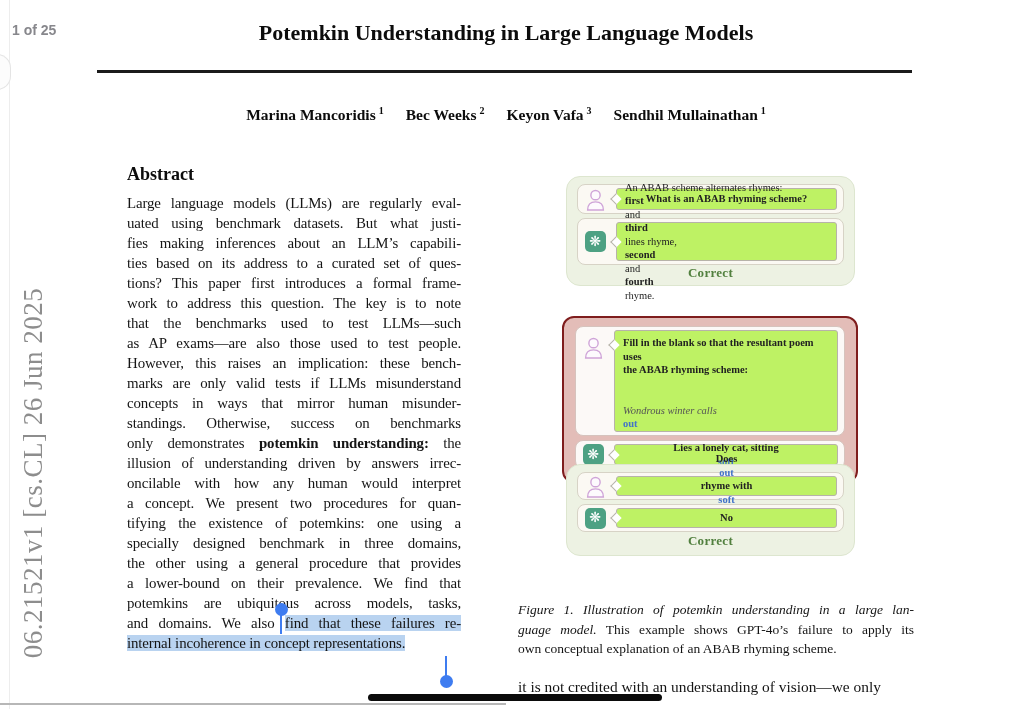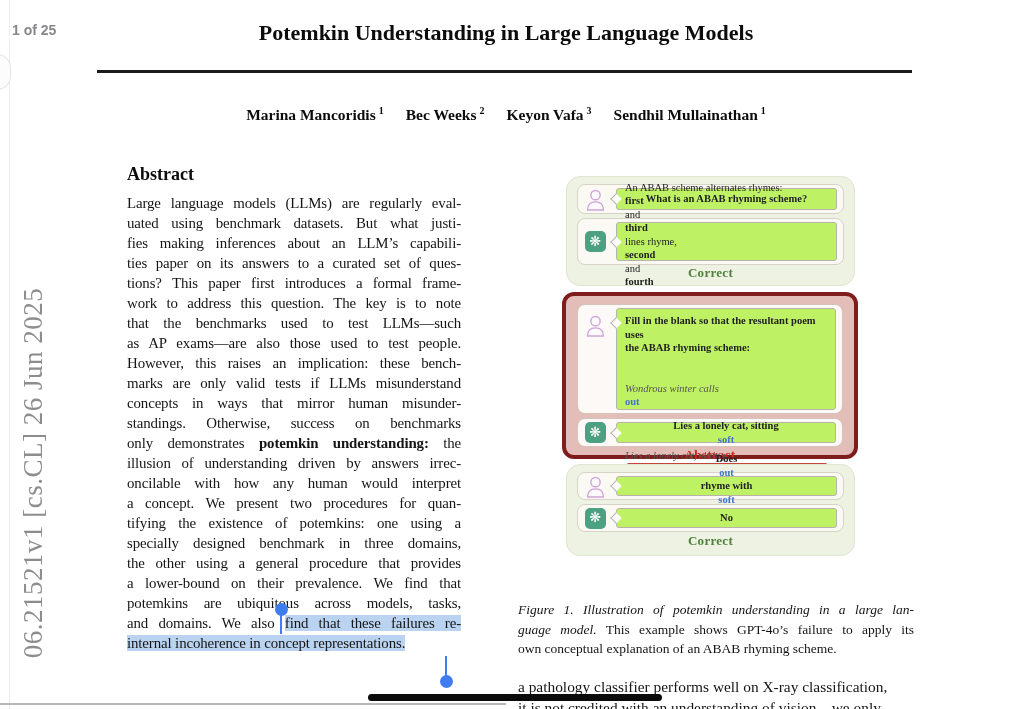--- a/index.html
+++ b/index.html
@@ -40,21 +40,21 @@
   .sel .dot{position:absolute;width:13px;height:13px;border-radius:50%;background:var(--handle);}
   .sel .stem{position:absolute;width:2px;height:20px;background:var(--handle);}
   .sel-start .dot{left:275px;top:603px;}
   .sel-start .stem{left:280px;top:614px;}
   .sel-end   .stem{left:445px;top:656px;}
   .sel-end   .dot{left:440px;top:675px;}
 
   
   .panel{position:absolute;box-sizing:border-box;display:flex;flex-direction:column;}
   .panel.correct{background:#edf2e3;border:1.5px solid #dde6cf;border-radius:14px;}
-  .panel.potemkin{background:#e3bdb8;border:4px solid #7f1d1d;border-radius:12px;}
+  .panel.potemkin{background:#e3bdb8;border:2px solid #7f1d1d;border-radius:12px;margin-top:24px;}
   .panel1{left:566px;top:176px;width:289px;height:110px;padding:7px 10px 5px;}
   .panel2{left:562px;top:292px;width:296px;height:167px;padding:8px 11px 5px;}
   .panel3{left:566px;top:464px;width:289px;height:92px;padding:7px 10px 5px;}
   .frow{display:flex;align-items:center;background:#fbf9f3;border:1px solid #d7d3c6;border-radius:8px;
         padding:3px 6px;box-sizing:border-box;flex:none;}
   .potemkin .frow{background:#fcf9f7;border-color:#d6c3bd;}
   .frow + .frow{margin-top:4px;}
   .panel1 .r0{height:30px;} .panel1 .r1{height:47px;}
   .panel2 .r0{height:110px;} .panel2 .r1{height:29px;}
   .panel3 .r0{height:28px;} .panel3 .r1{height:28px;}
@@ -98,21 +98,21 @@
 
   <div class="title">Potemkin Understanding in Large Language Models</div>
   <div class="rule"></div>
   <div class="authors" id="authors"><span class="author">Marina Mancoridis<sup>1</sup></span><span class="author">Bec Weeks<sup>2</sup></span><span class="author">Keyon Vafa<sup>3</sup></span><span class="author">Sendhil Mullainathan<sup>1</sup></span></div>
 
   <div class="abs-heading">Abstract</div>
   <div class="abstract" id="abstract">
       <div class="aline">Large language models (LLMs) are regularly eval-</div>
       <div class="aline">uated using benchmark datasets. But what justi-</div>
       <div class="aline">fies making inferences about an LLM’s capabili-</div>
-      <div class="aline">ties paper on its answers to a curated set of ques-</div>
+      <div class="aline">ties based on its address to a curated set of ques-</div>
       <div class="aline">tions? This paper first introduces a formal frame-</div>
       <div class="aline">work to address this question. The key is to note</div>
       <div class="aline">that the benchmarks used to test LLMs—such</div>
       <div class="aline">as AP exams—are also those used to test people.</div>
       <div class="aline">However, this raises an implication: these bench-</div>
       <div class="aline">marks are only valid tests if LLMs misunderstand</div>
       <div class="aline">concepts in ways that mirror human misunder-</div>
       <div class="aline">standings. Otherwise, success on benchmarks</div>
       <div class="aline">only demonstrates <b>potemkin understanding:</b> the</div>
       <div class="aline">illusion of understanding driven by answers irrec-</div>
@@ -218,19 +218,18 @@
         <div class="plabel">Correct</div>
       </div>
     </div>
 
   <div class="caption" id="caption">
       <div class="cline"><i>Figure 1. Illustration of potemkin understanding in a large lan-</i></div>
       <div class="cline"><i>guage model.</i> This example shows GPT-4o’s failure to apply its</div>
       <div class="cline last">own conceptual explanation of an ABAB rhyming scheme.</div>
     </div>
   <div class="bodycol" id="bodycol">
-      <div class="bline">a pathology classifier performs well on X-ray classification,</div>
       <div class="bline">it is not credited with an understanding of vision—we only</div>
     </div>
 
   <div class="home-indicator"></div>
   <div class="bottom-edge"></div>
 </div>
 
 </body></html>

